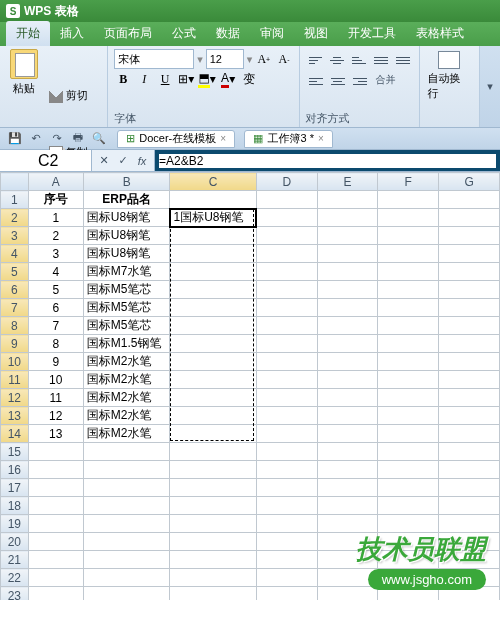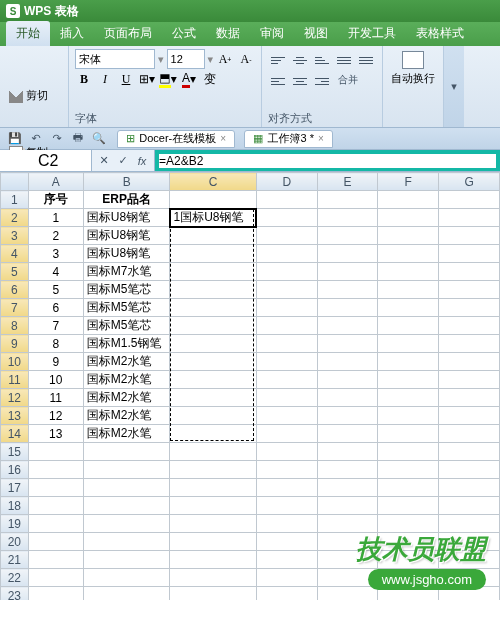--- a/index.html
+++ b/index.html
@@ -59,21 +59,21 @@
 .doc-tab { height: 18px; padding: 0 8px; background: #fff; border: 1px solid #a0b8d0; border-radius: 3px 3px 0 0; display: flex; align-items: center; gap: 4px; margin-left: 6px; font-size: 11px; }
 .doc-tab .close { color: #888; cursor: pointer; font-size: 10px; }
 .doc-tab.active { background: #fff; font-weight: normal; }
 
 
 .formula-row { height: 22px; border-bottom: 1px solid #a0b8d0; display: flex; align-items: stretch; font-size: 12px; background: #e8f0f8; }
 .name-box { width: 92px; border-right: 1px solid #a0b8d0; background: #fff; padding: 2px 4px; display: flex; align-items: center; }
 .name-box input { border: none; width: 100%; font-size: 16px; outline: none; margin-left: 34px; }
 .fx-btns { display: flex; align-items: center; padding: 0 4px; gap: 3px; border-right: 1px solid #a0b8d0; }
 .fx-btn { width: 16px; height: 16px; cursor: pointer; display: flex; align-items: center; justify-content: center; font-size: 11px; color: #456; }
-.formula-input { flex: 1; background: #14b8a6; padding: 6px 4px; display: flex; align-items: center; }
+.formula-input { flex: 1; background: #0c4a6e; padding: 6px 4px; display: flex; align-items: center; }
 .formula-input input { border: none; width: 100%; font-size: 12px; outline: none; }
 
 
 .grid-wrap { position: relative; height: 428px; overflow: hidden; background: #fff; }
 .grid { border-collapse: collapse; font-size: 12px; }
 .grid th, .grid td { border: 1px solid #c0c8d0; height: 18px; padding: 0 2px; text-align: center; }
 .grid th { background: linear-gradient(#f0f4f8, #d8e4f0); color: #456; font-weight: normal; }
 .grid th.corner { width: 28px; background: linear-gradient(#e8f0f8, #d0e0f0); }
 .grid th.rowhdr { width: 28px; text-align: center; }
 .grid td { background: #fff; text-align: left; padding: 0 3px; }
@@ -109,20 +109,24 @@
     <div class="tab">数据</div>
     <div class="tab">审阅</div>
     <div class="tab">视图</div>
     <div class="tab">开发工具</div>
     <div class="tab">表格样式</div>
   </div>
 
 <div class="ribbon">
   <div class="ribbon-group">
     <div class="ribbon-body">
+      <div class="paste-big">
+        <div class="paste-icon"></div>
+        <span class="paste-label">粘贴</span>
+      </div>
       <div class="small-btns">
         <div class="small-btn">
             <span class="ic ic-cut"></span>
             <span>剪切</span>
           </div>
         <div class="small-btn">
             <span class="ic ic-copy"></span>
             <span>复制</span>
           </div>
         <div class="small-btn">

